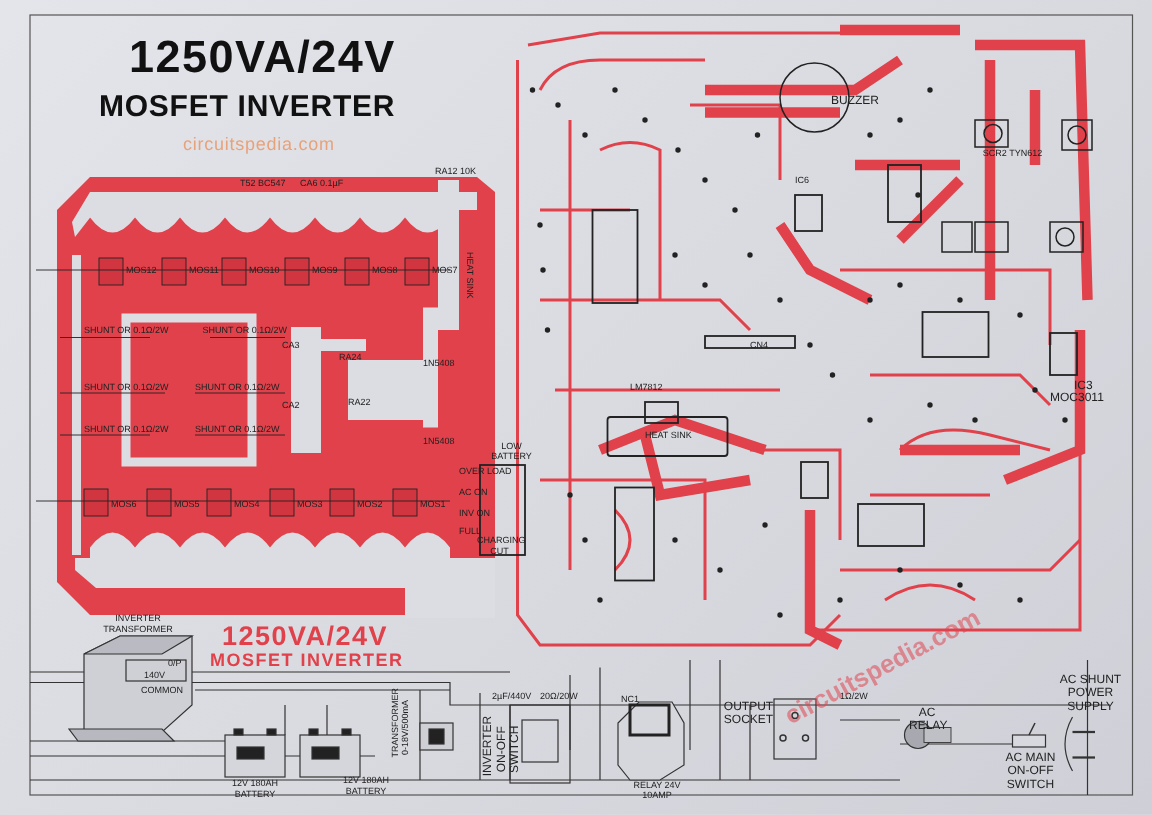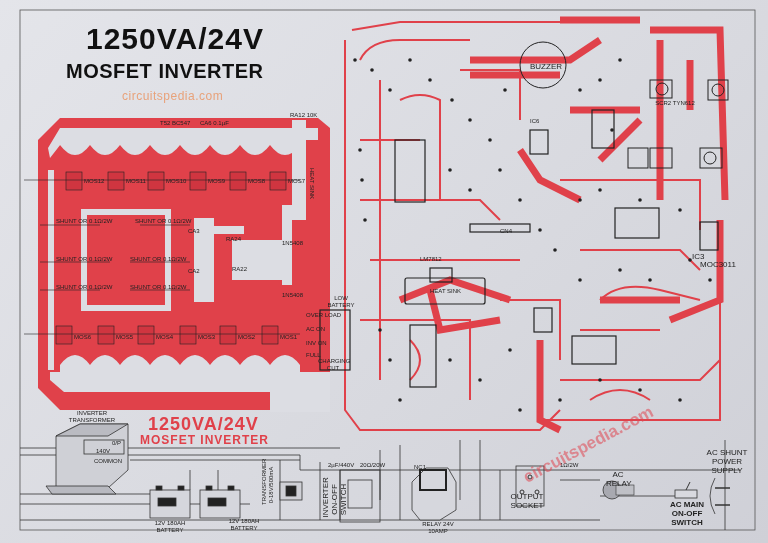--- a/index.html
+++ b/index.html
@@ -292,26 +292,26 @@
 <div class="abs lbl" style="left:238px;top:334px;">MOS2</div>
 <div class="abs lbl" style="left:280px;top:334px;">MOS1</div>
 
 <div class="abs lbl" style="left:326px;top:295px;width:30px;">LOW BATTERY</div>
 <div class="abs lbl" style="left:306px;top:312px;">OVER LOAD</div>
 <div class="abs lbl" style="left:306px;top:326px;">AC ON</div>
 <div class="abs lbl" style="left:306px;top:340px;">INV ON</div>
 <div class="abs lbl" style="left:306px;top:352px;">FULL</div>
 <div class="abs lbl" style="left:318px;top:358px;width:30px;">CHARGING CUT</div>
 
-<div class="abs lblbig" style="left:530px;top:62px;text-align:right;">BUZZER</div>
+<div class="abs lblbig" style="left:554px;top:62px;text-align:right;">BUZZER</div>
 <div class="abs lbl" style="left:420px;top:256px;">LM7812</div>
 <div class="abs lbl" style="left:430px;top:288px;">HEAT SINK</div>
 <div class="abs lbl" style="left:500px;top:228px;">CN4</div>
 <div class="abs lbl" style="left:530px;top:118px;">IC6</div>
-<div class="abs lblbig" style="left:692px;top:252px;text-align:right;">IC3</div>
+<div class="abs lblbig" style="left:716px;top:252px;text-align:right;">IC3</div>
 <div class="abs lblbig" style="left:700px;top:260px;">MOC3011</div>
 <div class="abs lbl" style="left:655px;top:100px;width:40px;">SCR2 TYN612</div>
 
 <div class="abs redtitle1">1250VA/24V</div>
 <div class="abs redtitle2">MOSFET INVERTER</div>
 
 <div class="abs lbl" style="left:62px;top:410px;width:60px;">INVERTER TRANSFORMER</div>
 <div class="abs lbl" style="left:96px;top:448px;">140V</div>
 <div class="abs lbl" style="left:112px;top:440px;">0/P</div>
 <div class="abs lbl" style="left:94px;top:458px;">COMMON</div>
@@ -320,21 +320,21 @@
 <div class="abs lbl" style="left:222px;top:518px;width:44px;">12V 180AH BATTERY</div>
 
 <div class="abs lbl" style="left:248px;top:478px;width:40px;transform:rotate(-90deg);">TRANSFORMER 0-18V/500mA</div>
 <div class="abs lbl" style="left:328px;top:462px;">2µF/440V</div>
 <div class="abs lbl" style="left:360px;top:462px;">20Ω/20W</div>
 <div class="abs lblbig" style="left:316px;top:486px;width:36px;transform:rotate(-90deg);">INVERTER ON-OFF SWITCH</div>
 
 <div class="abs lbl" style="left:414px;top:521px;width:48px;">RELAY 24V 10AMP</div>
 <div class="abs lbl" style="left:414px;top:464px;">NC1</div>
 
-<div class="abs lblbig" style="left:480px;top:492px;width:38px;margin-left:28px;">OUTPUT SOCKET</div>
+<div class="abs lblbig" style="left:480px;top:466px;width:38px;">OUTPUT SOCKET</div>
 <div class="abs lbl" style="left:560px;top:462px;">1Ω/2W</div>
 <div class="abs lblbig" style="left:606px;top:470px;width:24px;">AC RELAY</div>
-<div class="abs lblbig" style="left:666px;top:500px;width:42px;font-weight:bold;">AC MAIN ON-OFF SWITCH</div>
+<div class="abs lblbig" style="left:666px;top:500px;width:42px;">AC MAIN ON-OFF SWITCH</div>
 <div class="abs lblbig" style="left:702px;top:448px;width:50px;">AC SHUNT POWER SUPPLY</div>
 
 <div class="abs wm">circuitspedia.com</div>
 
 </div>
 
 </body></html>

